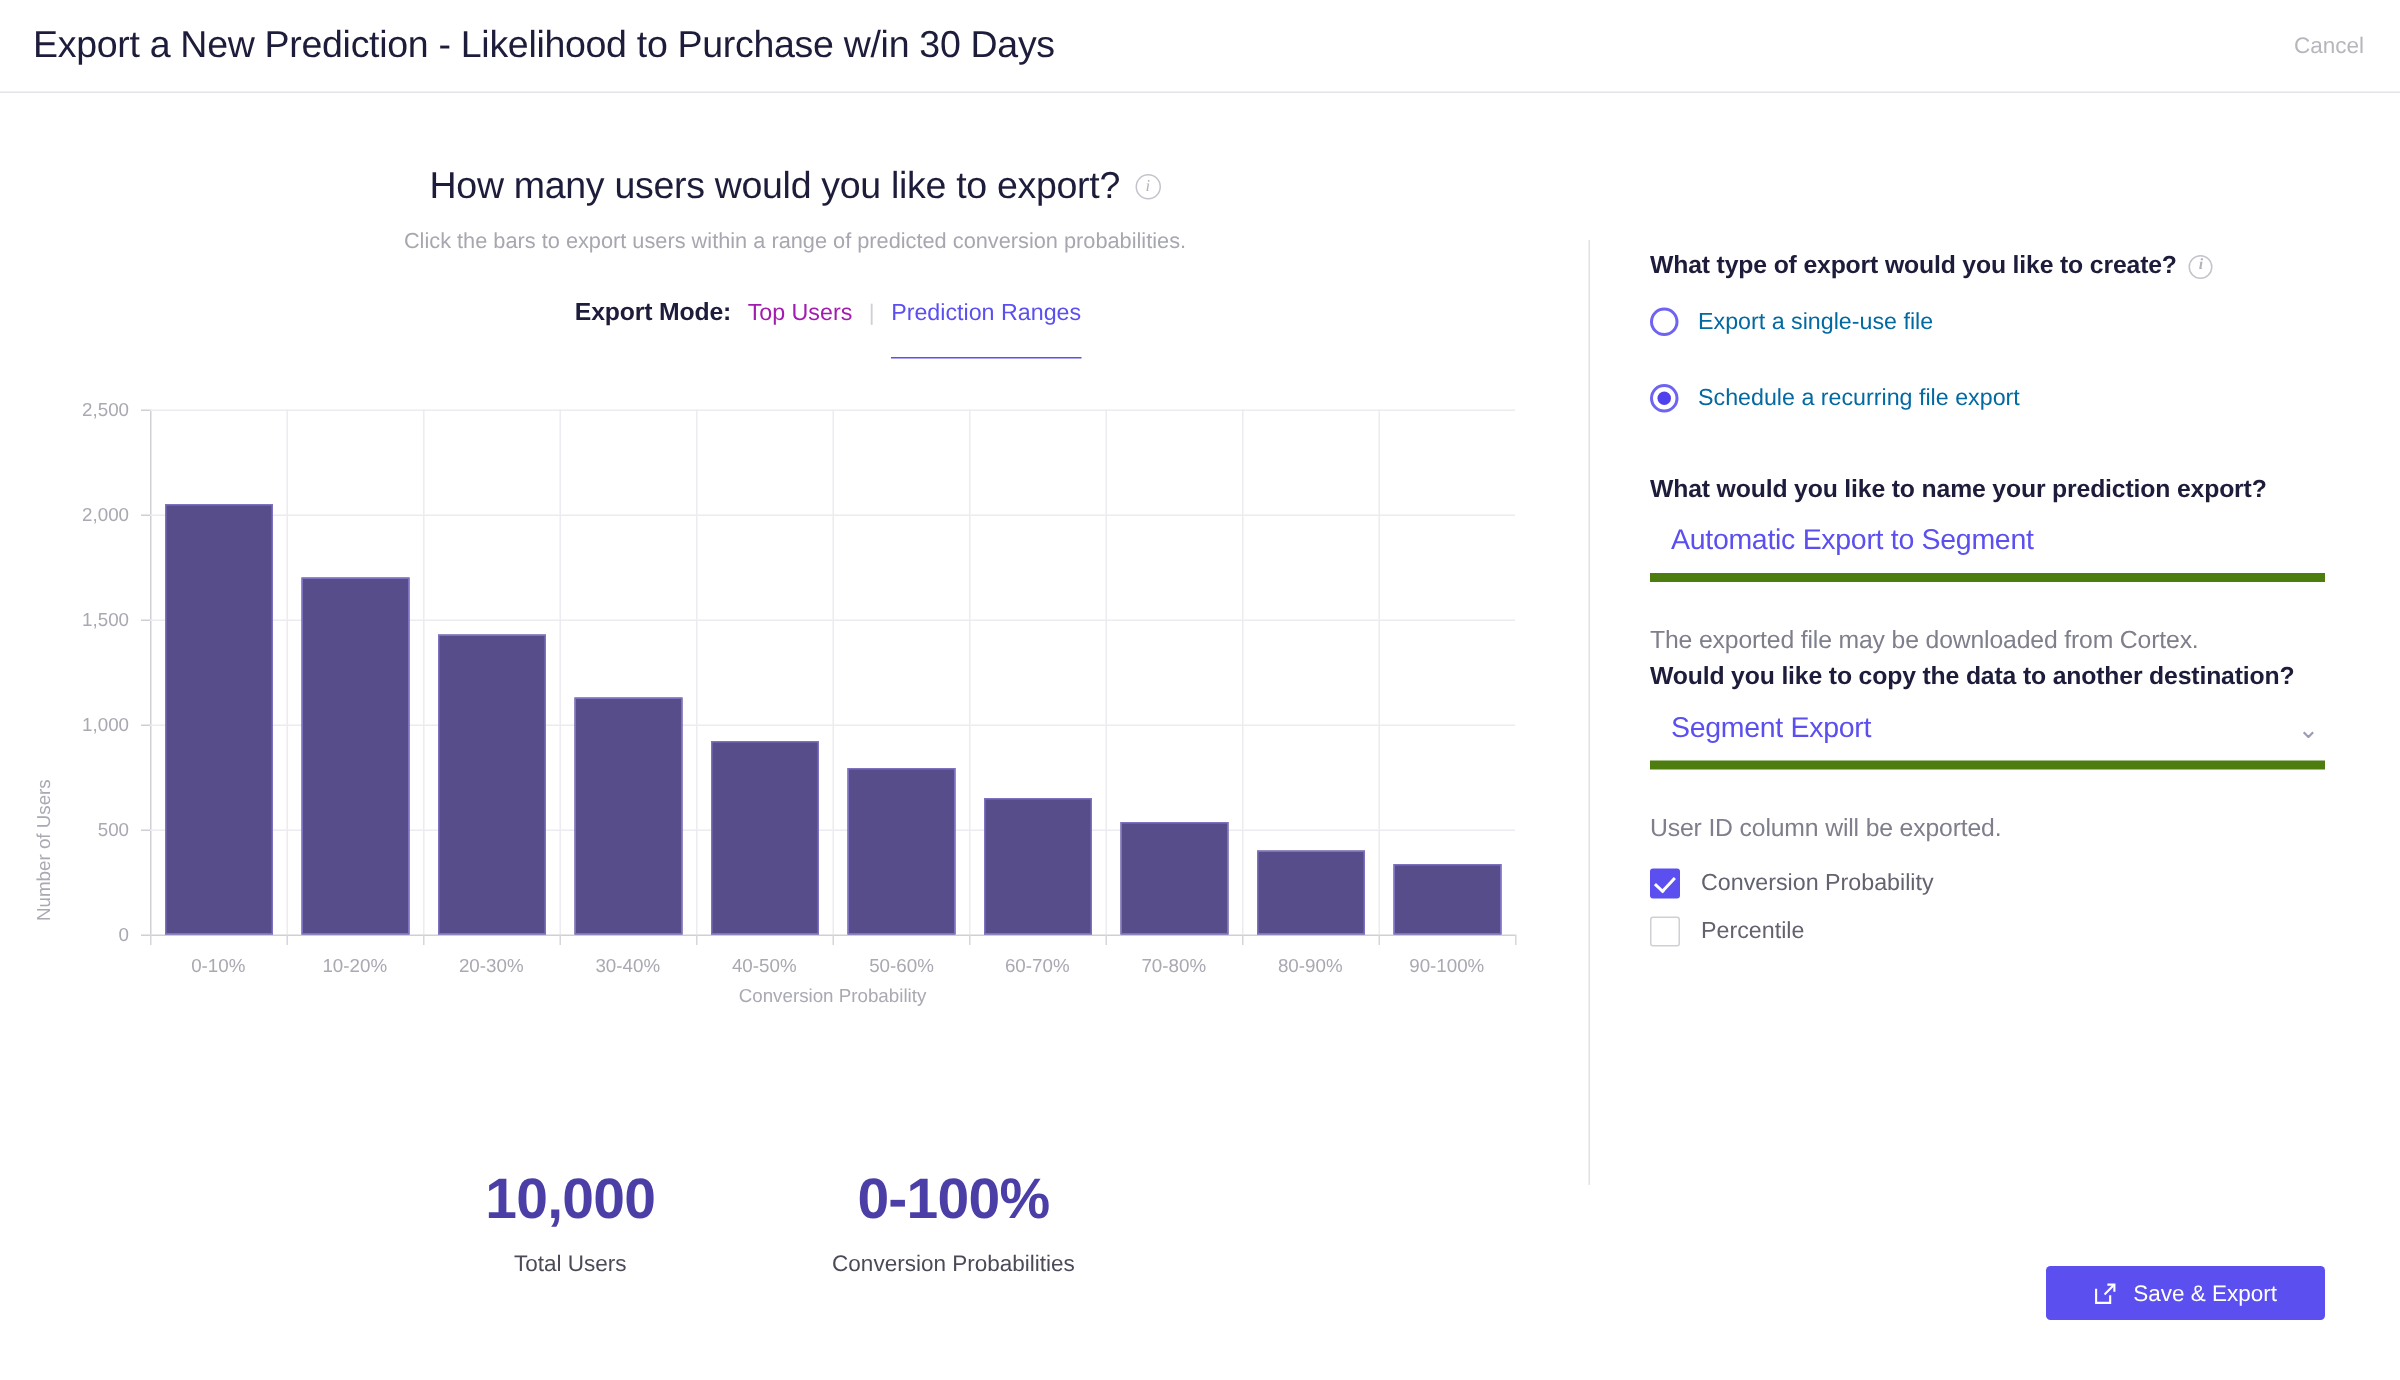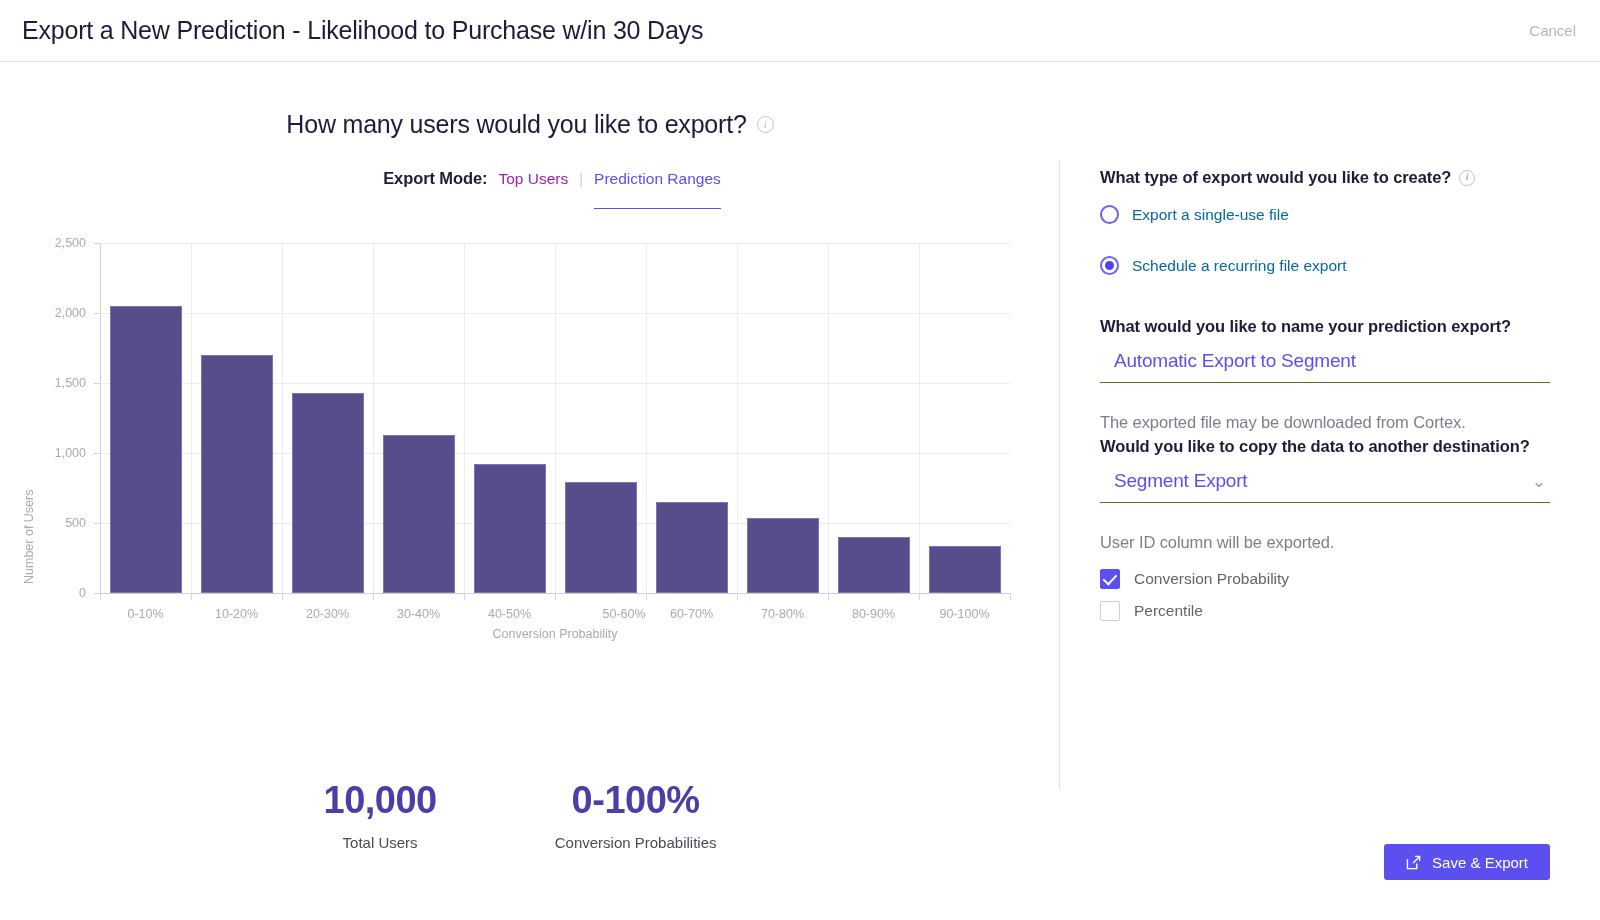--- a/index.html
+++ b/index.html
@@ -278,21 +278,21 @@
   .radio.checked::after {
     content: "";
     width: 9px; height: 9px;
     border-radius: 50%;
     background: #4f41ee;
   }
   .radio-label { font-size: 15.5px; color: #0369a1; }
 
   .field {
     margin-top: 14px;
-    border-bottom: 1px solid #4d7c0f;
+    border-bottom: 6px solid #4d7c0f;
     padding: 0 0 10px 14px;
     display: flex;
     align-items: center;
     justify-content: center;
   }
   .field-value {
     font-size: 19px;
     color: #5b4ff0;
     letter-spacing: -0.2px;
     background: transparent;
@@ -341,21 +341,21 @@
   
   .save-btn {
     position: absolute;
     right: 50px;
     top: 844px;
     height: 36px;
     background: #5b4ff0;
     color: #fff;
     border: none;
     border-radius: 3px;
-    padding: 0 22px;
+    padding: 0 32px;
     font-size: 15px;
     font-family: "Liberation Sans", sans-serif;
     display: flex;
     align-items: center;
     gap: 11px;
     cursor: pointer;
   }
 </style>
 </head>
 <body>
@@ -365,20 +365,21 @@
   <div class="cancel-link">Cancel</div>
 </div>
 
 <div class="left-col">
 
   <div class="chart-question">
     <span>How many users would you like to export?</span>
     <span class="info-icon">i</span>
   </div>
 
+  <div class="chart-subtitle">Click the bars to export users within a range of predicted conversion probabilities.</div>
 
   <div class="export-mode-row">
     <span class="export-mode-label">Export Mode:</span>
     <span class="mode-opt">Top Users</span>
     <span class="mode-sep">|</span>
     <span class="mode-opt active">Prediction Ranges</span>
   </div>
 
   <div class="chart-wrap">
     <div class="y-axis-title">Number of Users</div>
@@ -421,21 +422,21 @@
         <div class="xtick-mark" style="left: 182px;"></div>
         <div class="xtick" style="left: 227.5px;">20-30%</div>
         <div class="bar" style="left: 282.5px; width: 72px; height: 158.2px; background: rgb(86, 77, 138); border-color: rgb(125, 114, 192);"></div>
         <div class="xtick-mark" style="left: 273px;"></div>
         <div class="xtick" style="left: 318.5px;">30-40%</div>
         <div class="bar" style="left: 373.5px; width: 72px; height: 129.5px; background: rgb(86, 77, 138); border-color: rgb(125, 114, 192);"></div>
         <div class="xtick-mark" style="left: 364px;"></div>
         <div class="xtick" style="left: 409.5px;">40-50%</div>
         <div class="bar" style="left: 464.5px; width: 72px; height: 110.6px; background: rgb(86, 77, 138); border-color: rgb(125, 114, 192);"></div>
         <div class="xtick-mark" style="left: 455px;"></div>
-        <div class="xtick" style="left: 524px;">50-60%</div>
+        <div class="xtick" style="left: 501px;">50-60%</div>
         <div class="bar" style="left: 555.5px; width: 72px; height: 91px; background: rgb(86, 77, 138); border-color: rgb(125, 114, 192);"></div>
         <div class="xtick-mark" style="left: 546px;"></div>
         <div class="xtick" style="left: 591.5px;">60-70%</div>
         <div class="bar" style="left: 646.5px; width: 72px; height: 74.9px; background: rgb(86, 77, 138); border-color: rgb(125, 114, 192);"></div>
         <div class="xtick-mark" style="left: 637px;"></div>
         <div class="xtick" style="left: 682.5px;">70-80%</div>
         <div class="bar" style="left: 737.5px; width: 72px; height: 56px; background: rgb(86, 77, 138); border-color: rgb(125, 114, 192);"></div>
         <div class="xtick-mark" style="left: 728px;"></div>
         <div class="xtick" style="left: 773.5px;">80-90%</div>
         <div class="bar" style="left: 828.5px; width: 72px; height: 46.9px; background: rgb(86, 77, 138); border-color: rgb(125, 114, 192);"></div>

